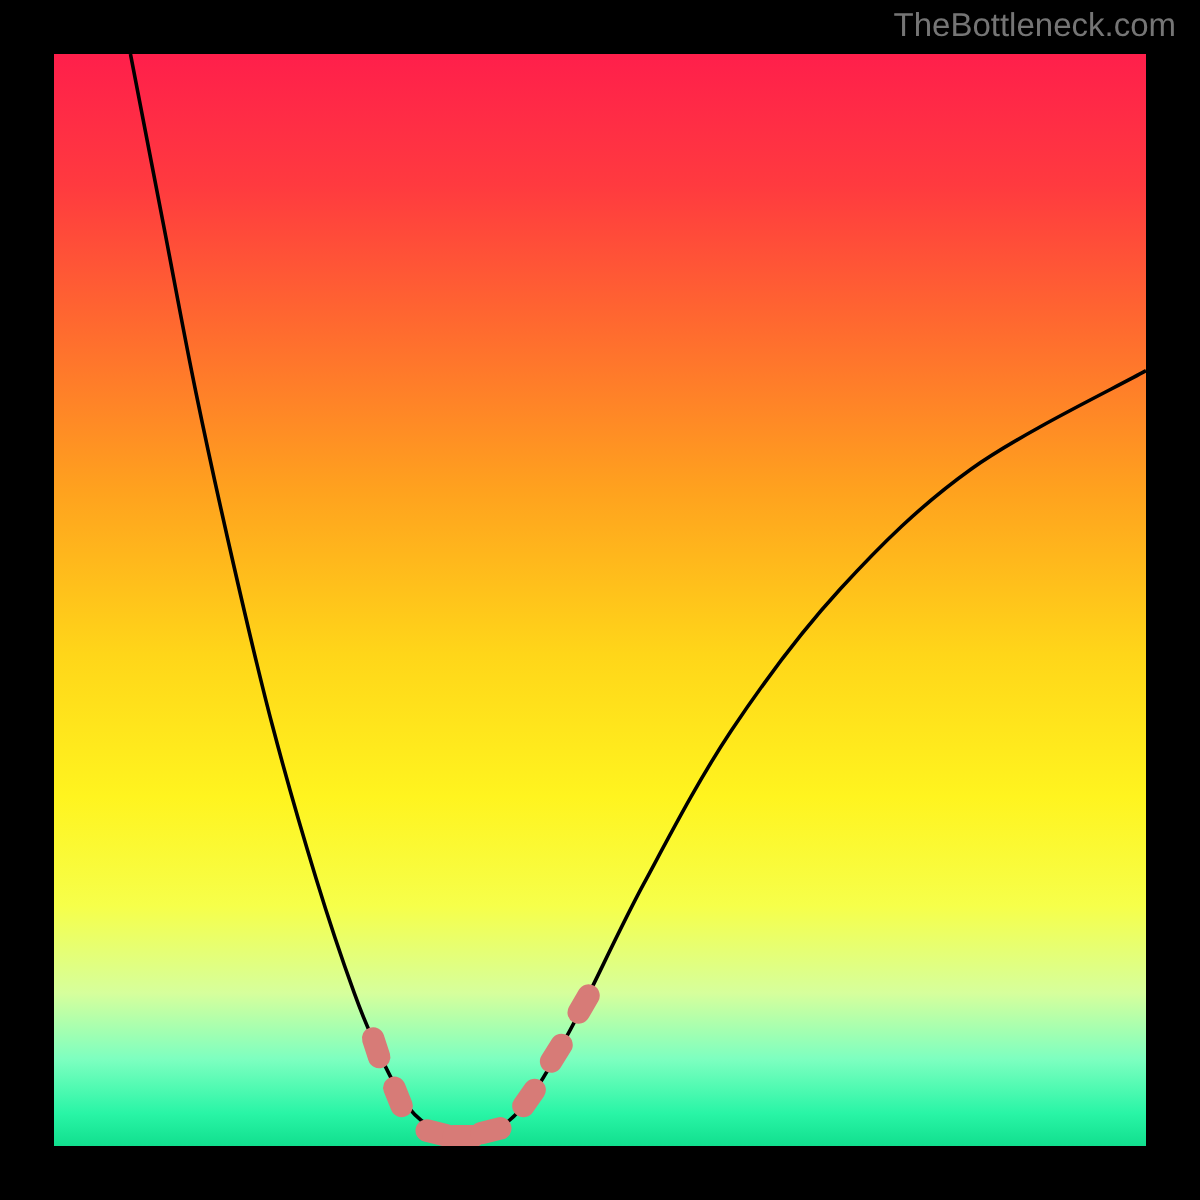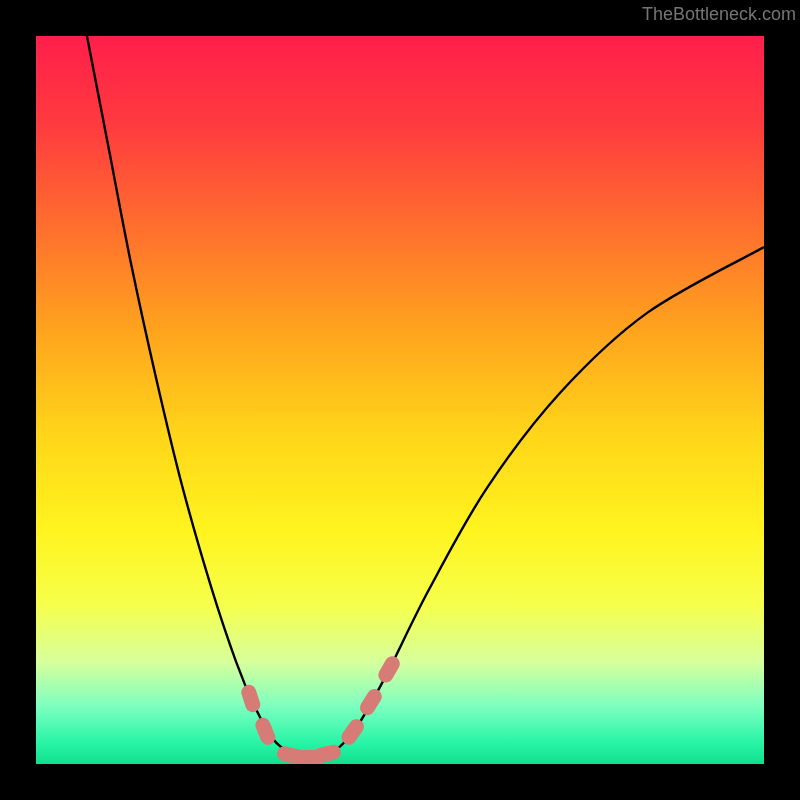--- a/index.html
+++ b/index.html
@@ -12,23 +12,23 @@
     font-family: Arial, Helvetica, sans-serif;
   }
   .canvas {
     position: relative;
     width: 800px;
     height: 800px;
   }
   .watermark {
     position: absolute;
     top: 4px;
-    right: 4px;
+    right: 16px;
     color: #757575;
-    font-size: 18px;
+    font-size: 22px;
     font-weight: 500;
     z-index: 50;
     user-select: none;
   }
   .plot-frame {
     position: absolute;
     left: 36px;
     top: 36px;
     width: 728px;
     height: 728px;

